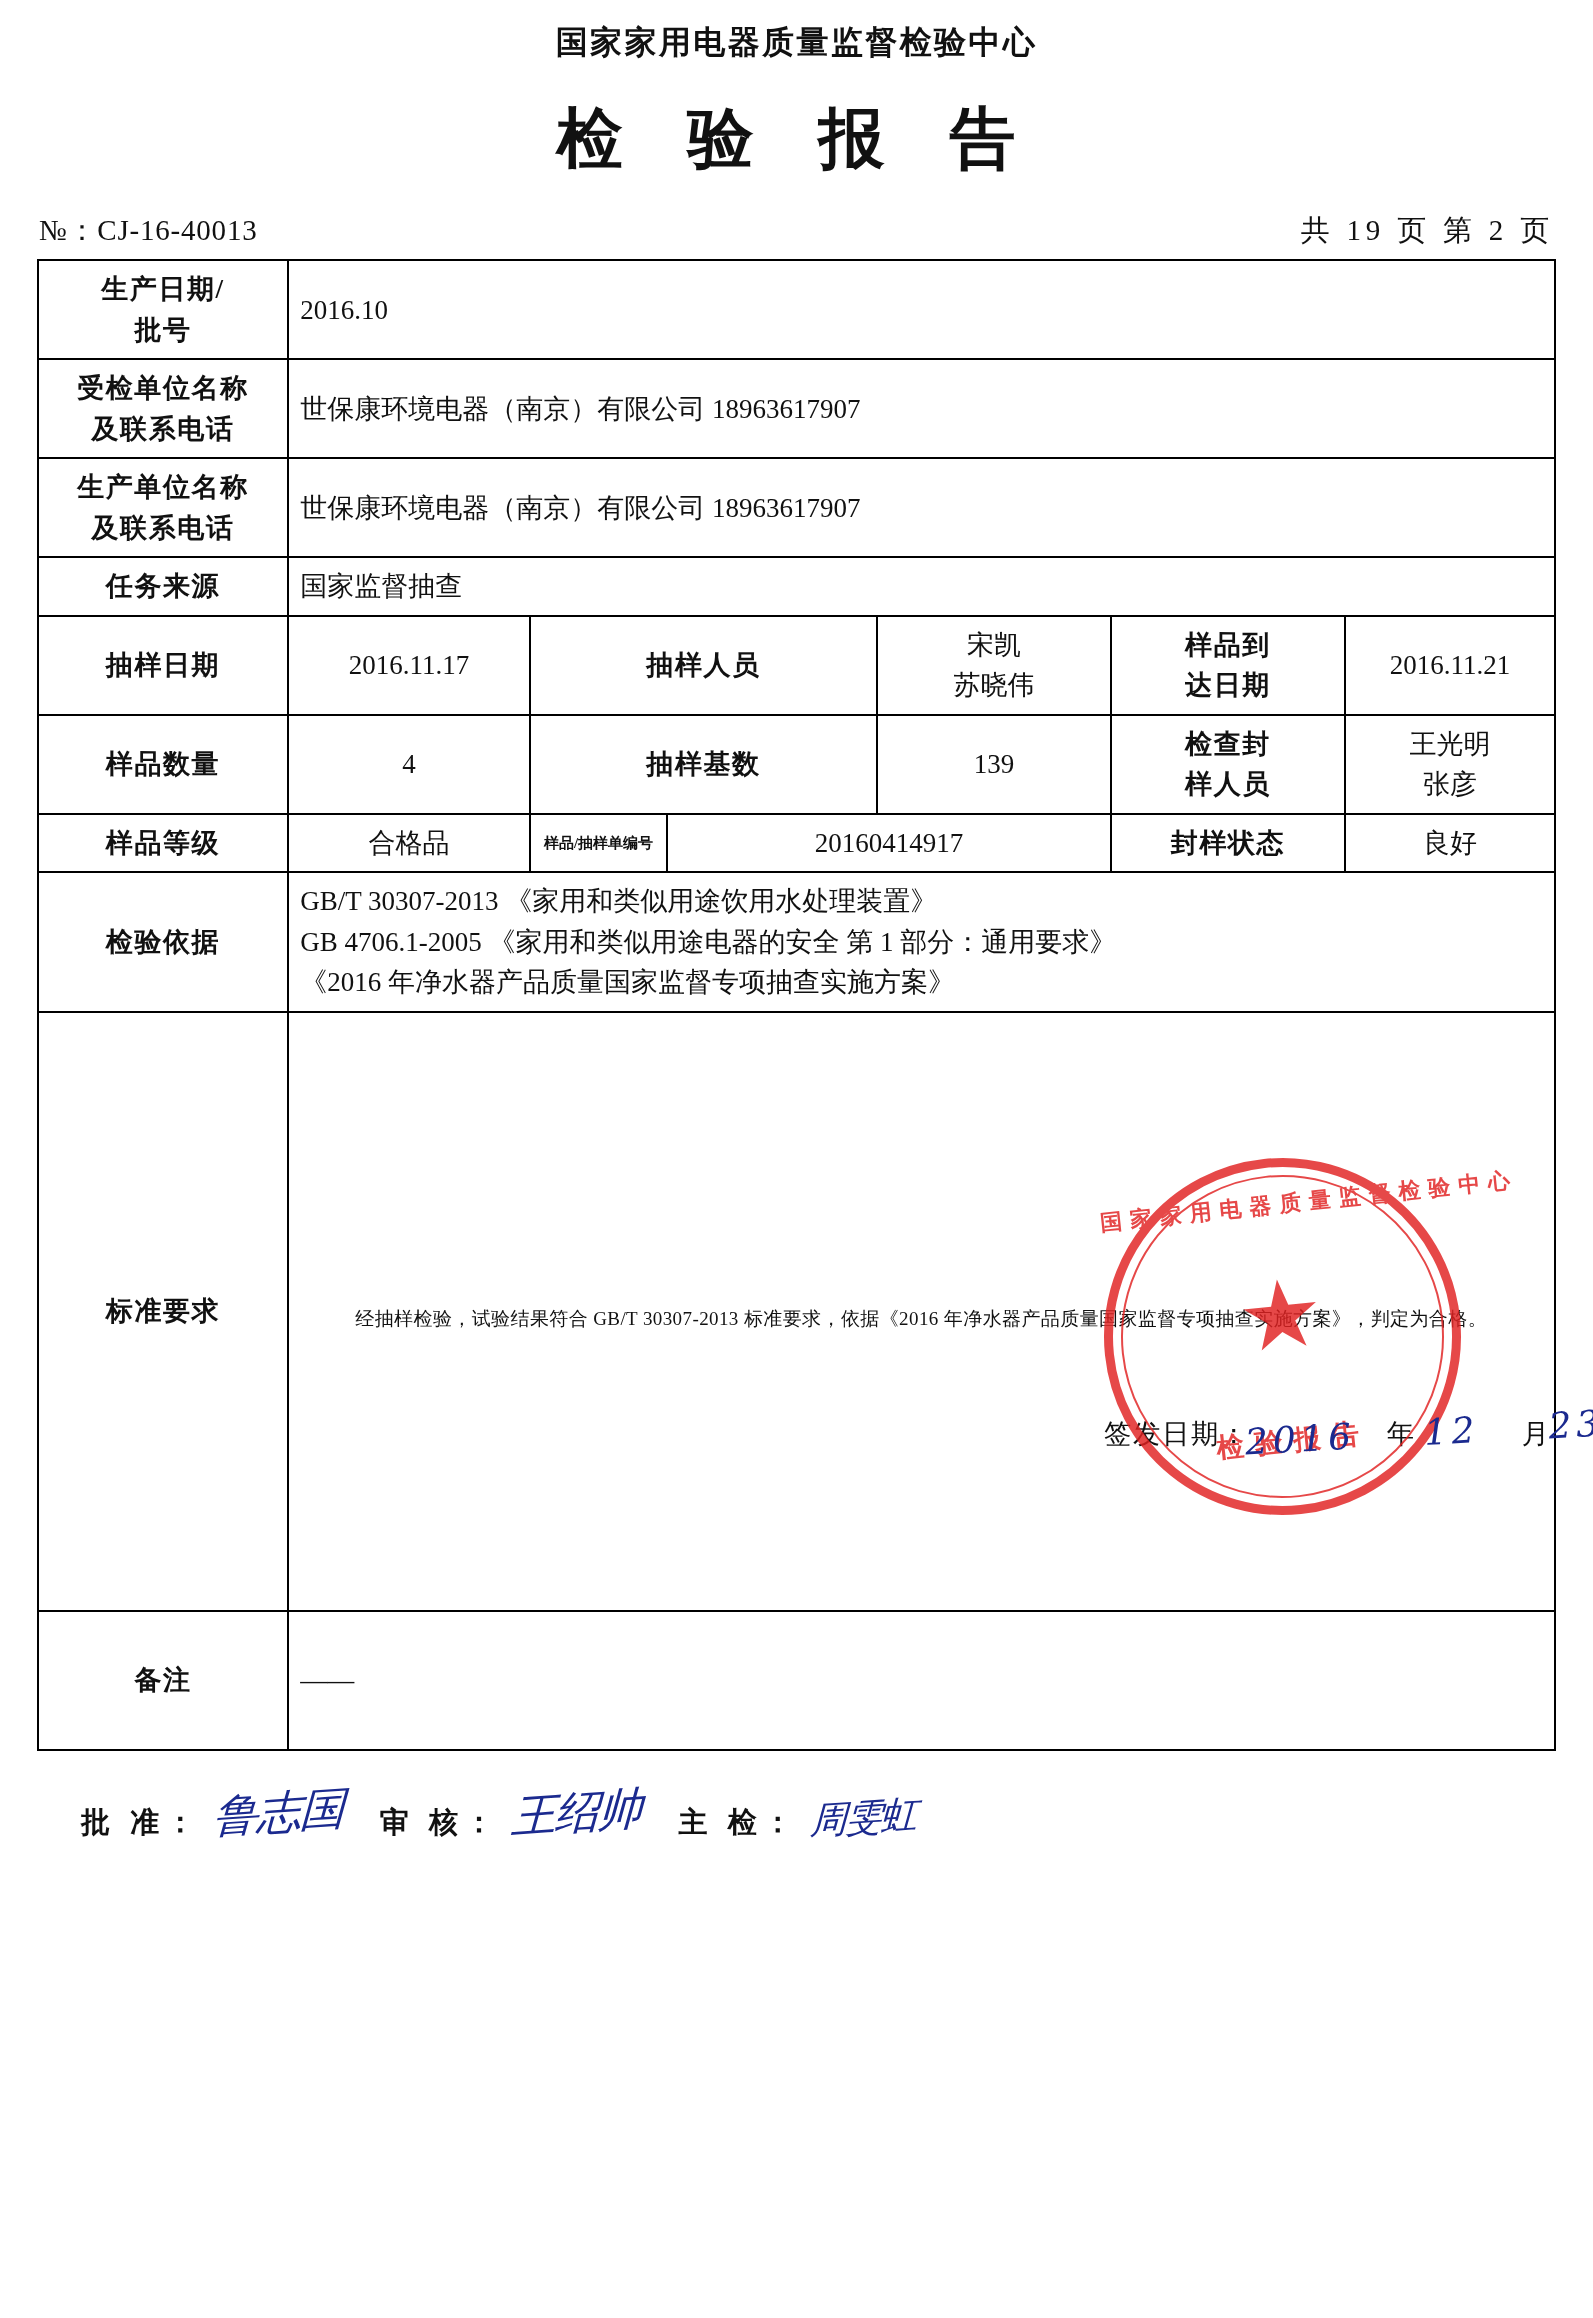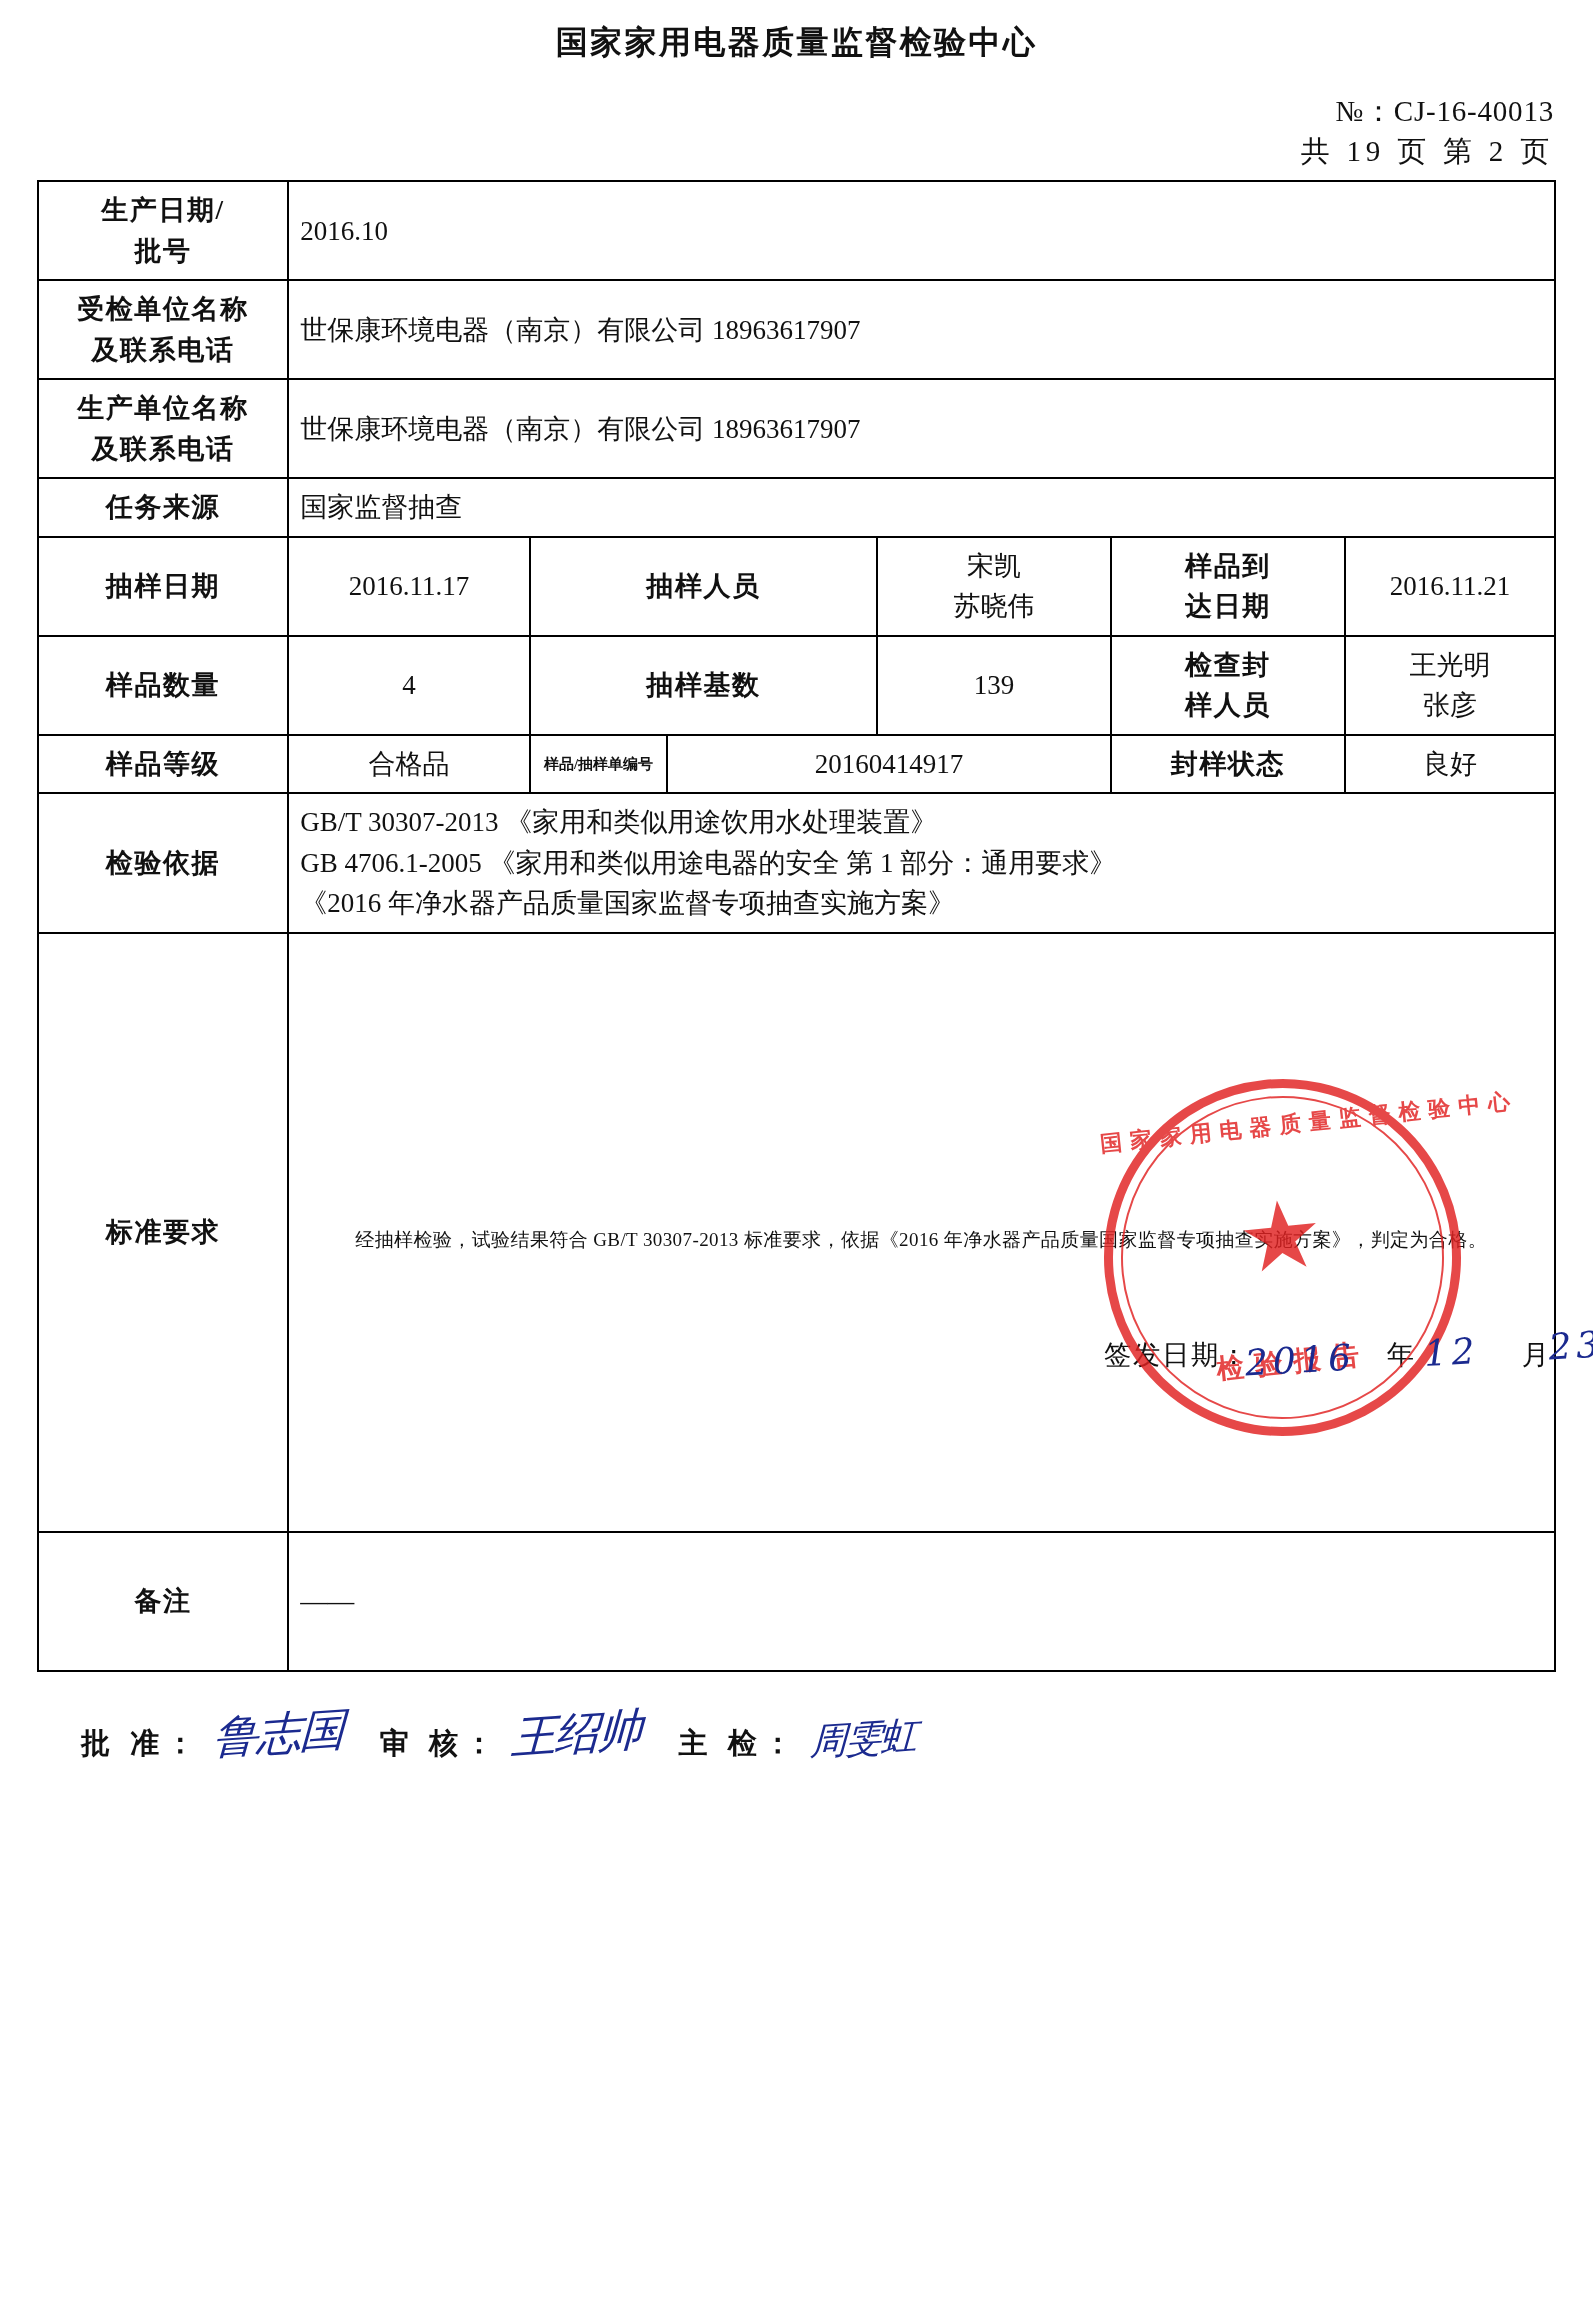--- a/index.html
+++ b/index.html
@@ -39,21 +39,20 @@
     letter-spacing: 21px;
     margin-top: 29px;
     font-family: "DejaVu Serif", "Liberation Serif", serif;
   }
   .meta-row {
     display: flex;
     justify-content: space-between;
     align-items: flex-end;
     margin: 27.4px 39px 8px 39px;
     font-size: 29px;
-    flex-direction: column;
   }
   .meta-left {
     letter-spacing: 0.8px;
   }
   .meta-right {
     letter-spacing: 4.8px;
     font-size: 29px;
   }
 
   
@@ -263,20 +262,21 @@
     letter-spacing: -1.6px;
   }
   .sig-hand.small { font-size: 37px; }
 </style>
 </head>
 <body>
 
 <div class="page">
 
   <div class="org-title">国家家用电器质量监督检验中心</div>
+  <div class="doc-title">检 验 报 告</div>
 
   <div class="meta-row">
     <div class="meta-left">№：CJ-16-40013</div>
     <div class="meta-right">共 19 页 第 2 页</div>
   </div>
 
   <table class="report">
     <colgroup>
       <col style="width:250px">
       <col style="width:242px">

